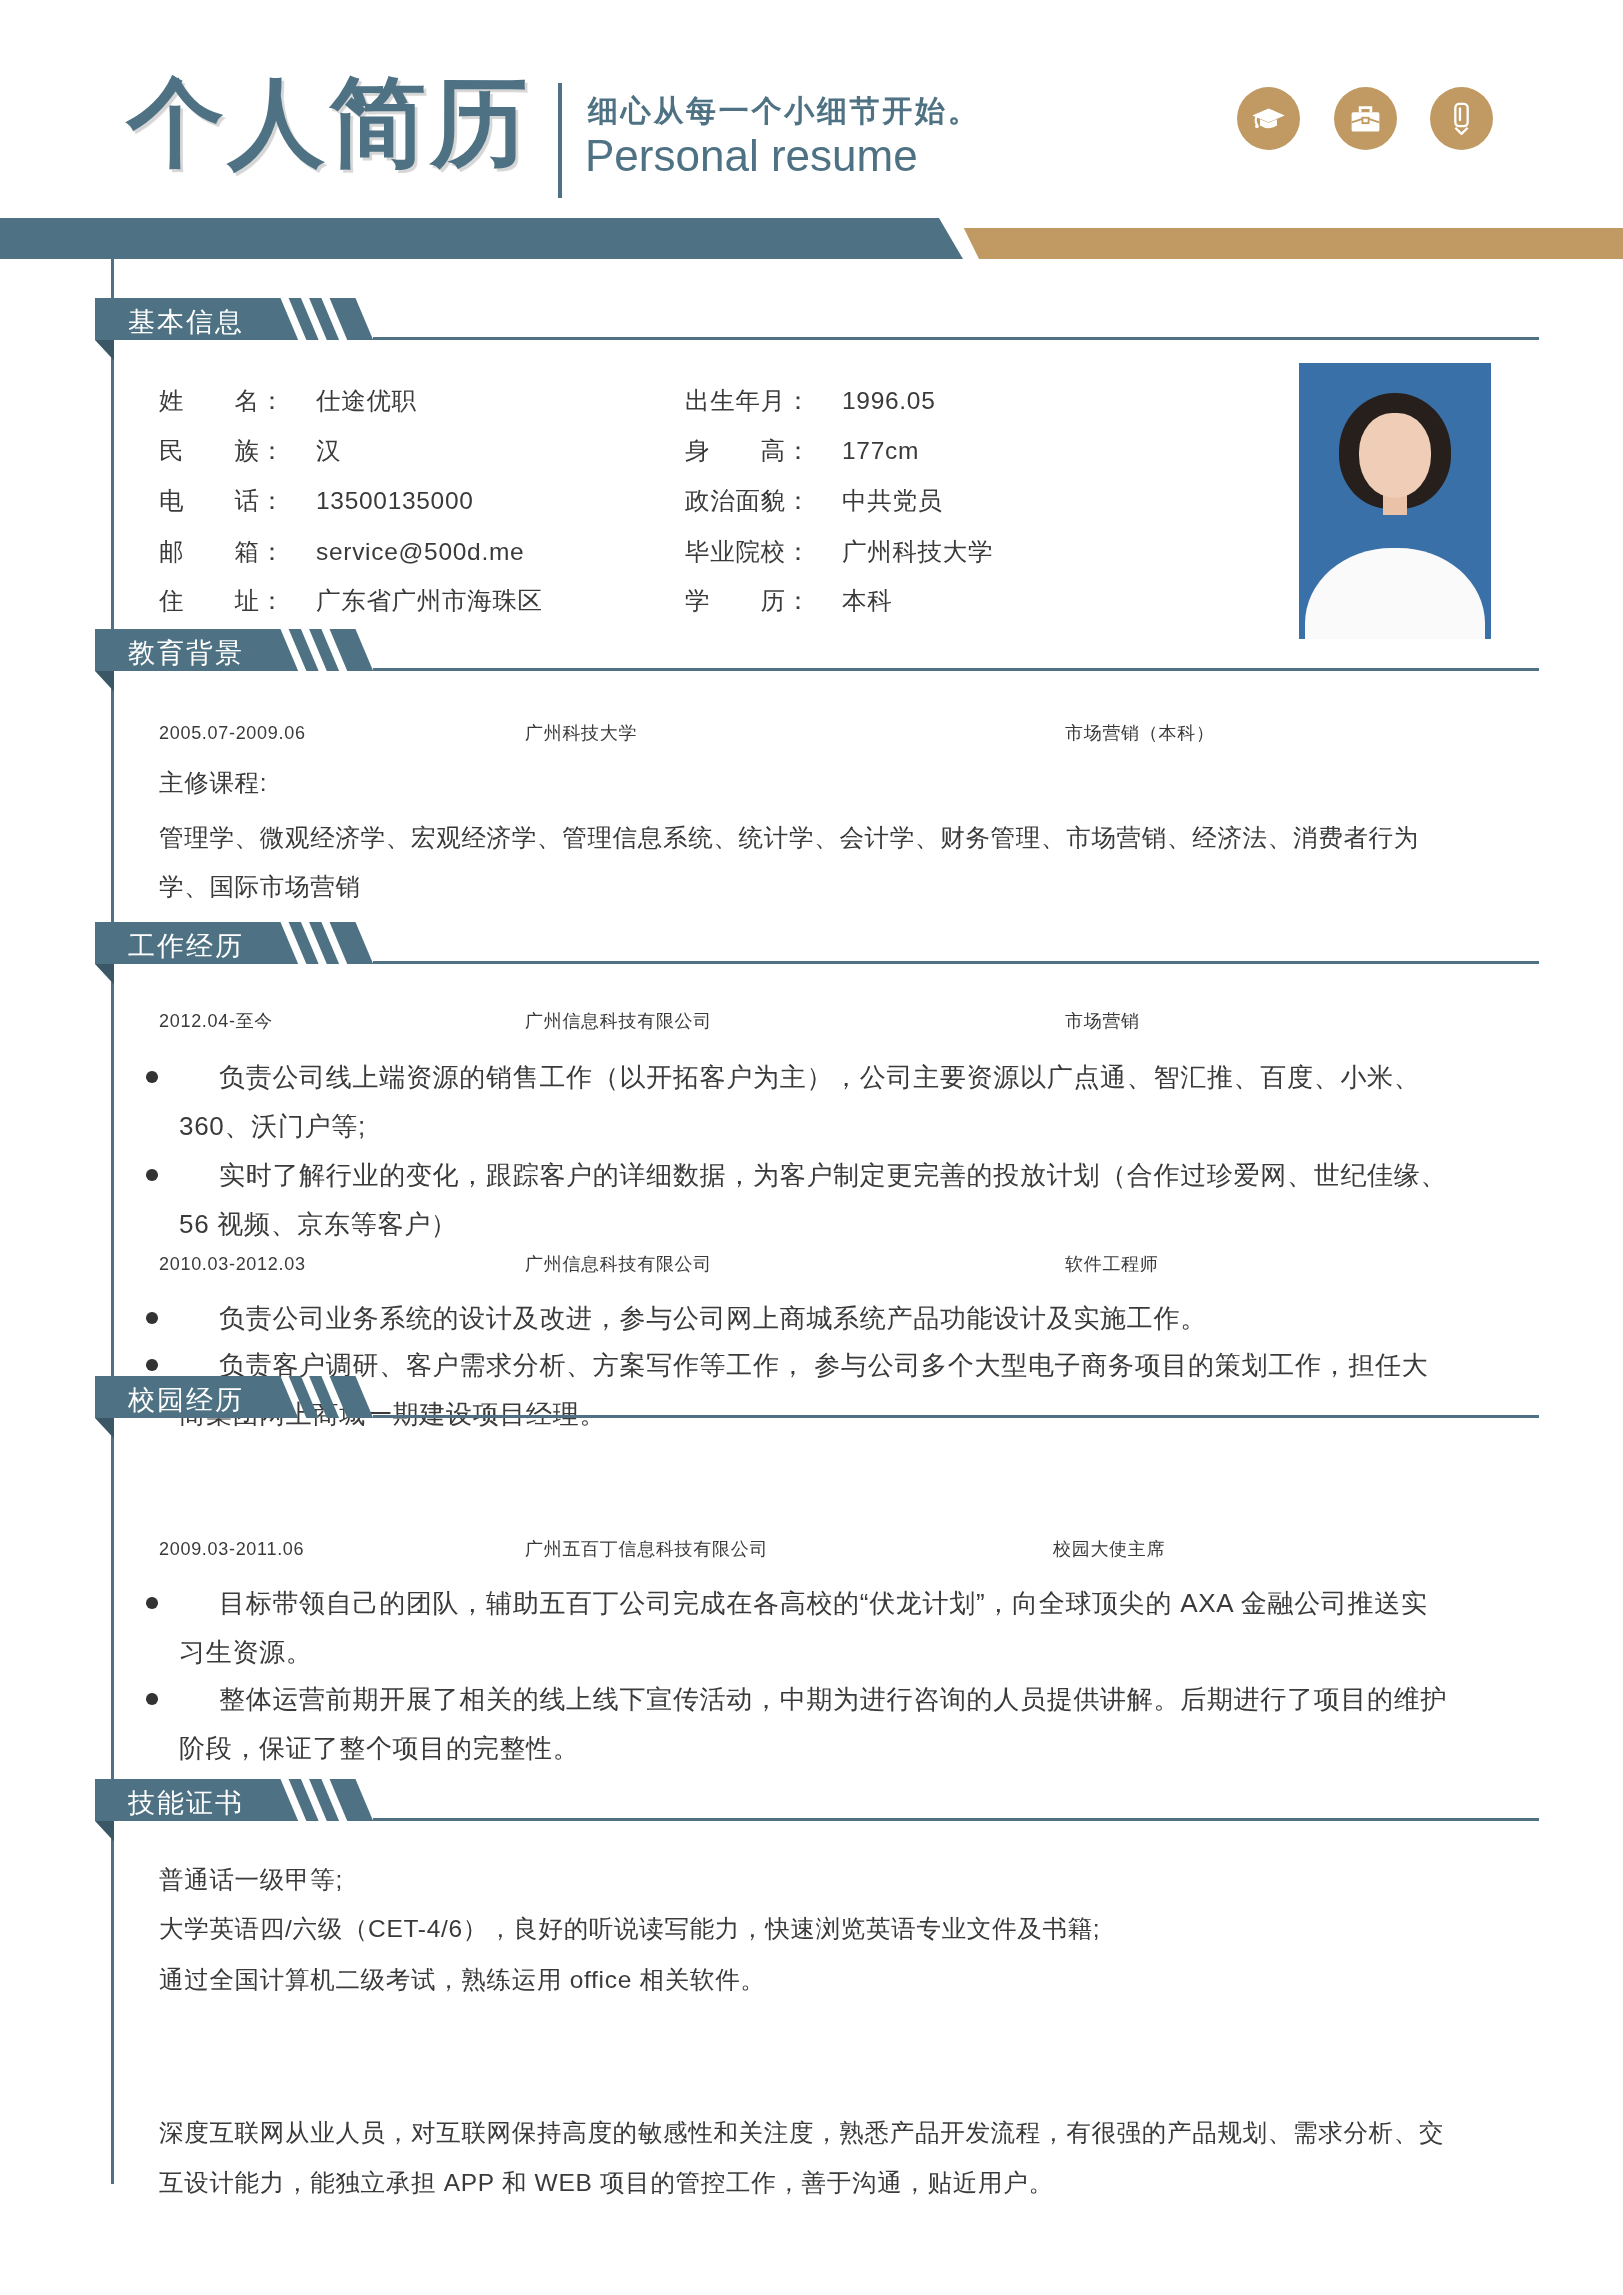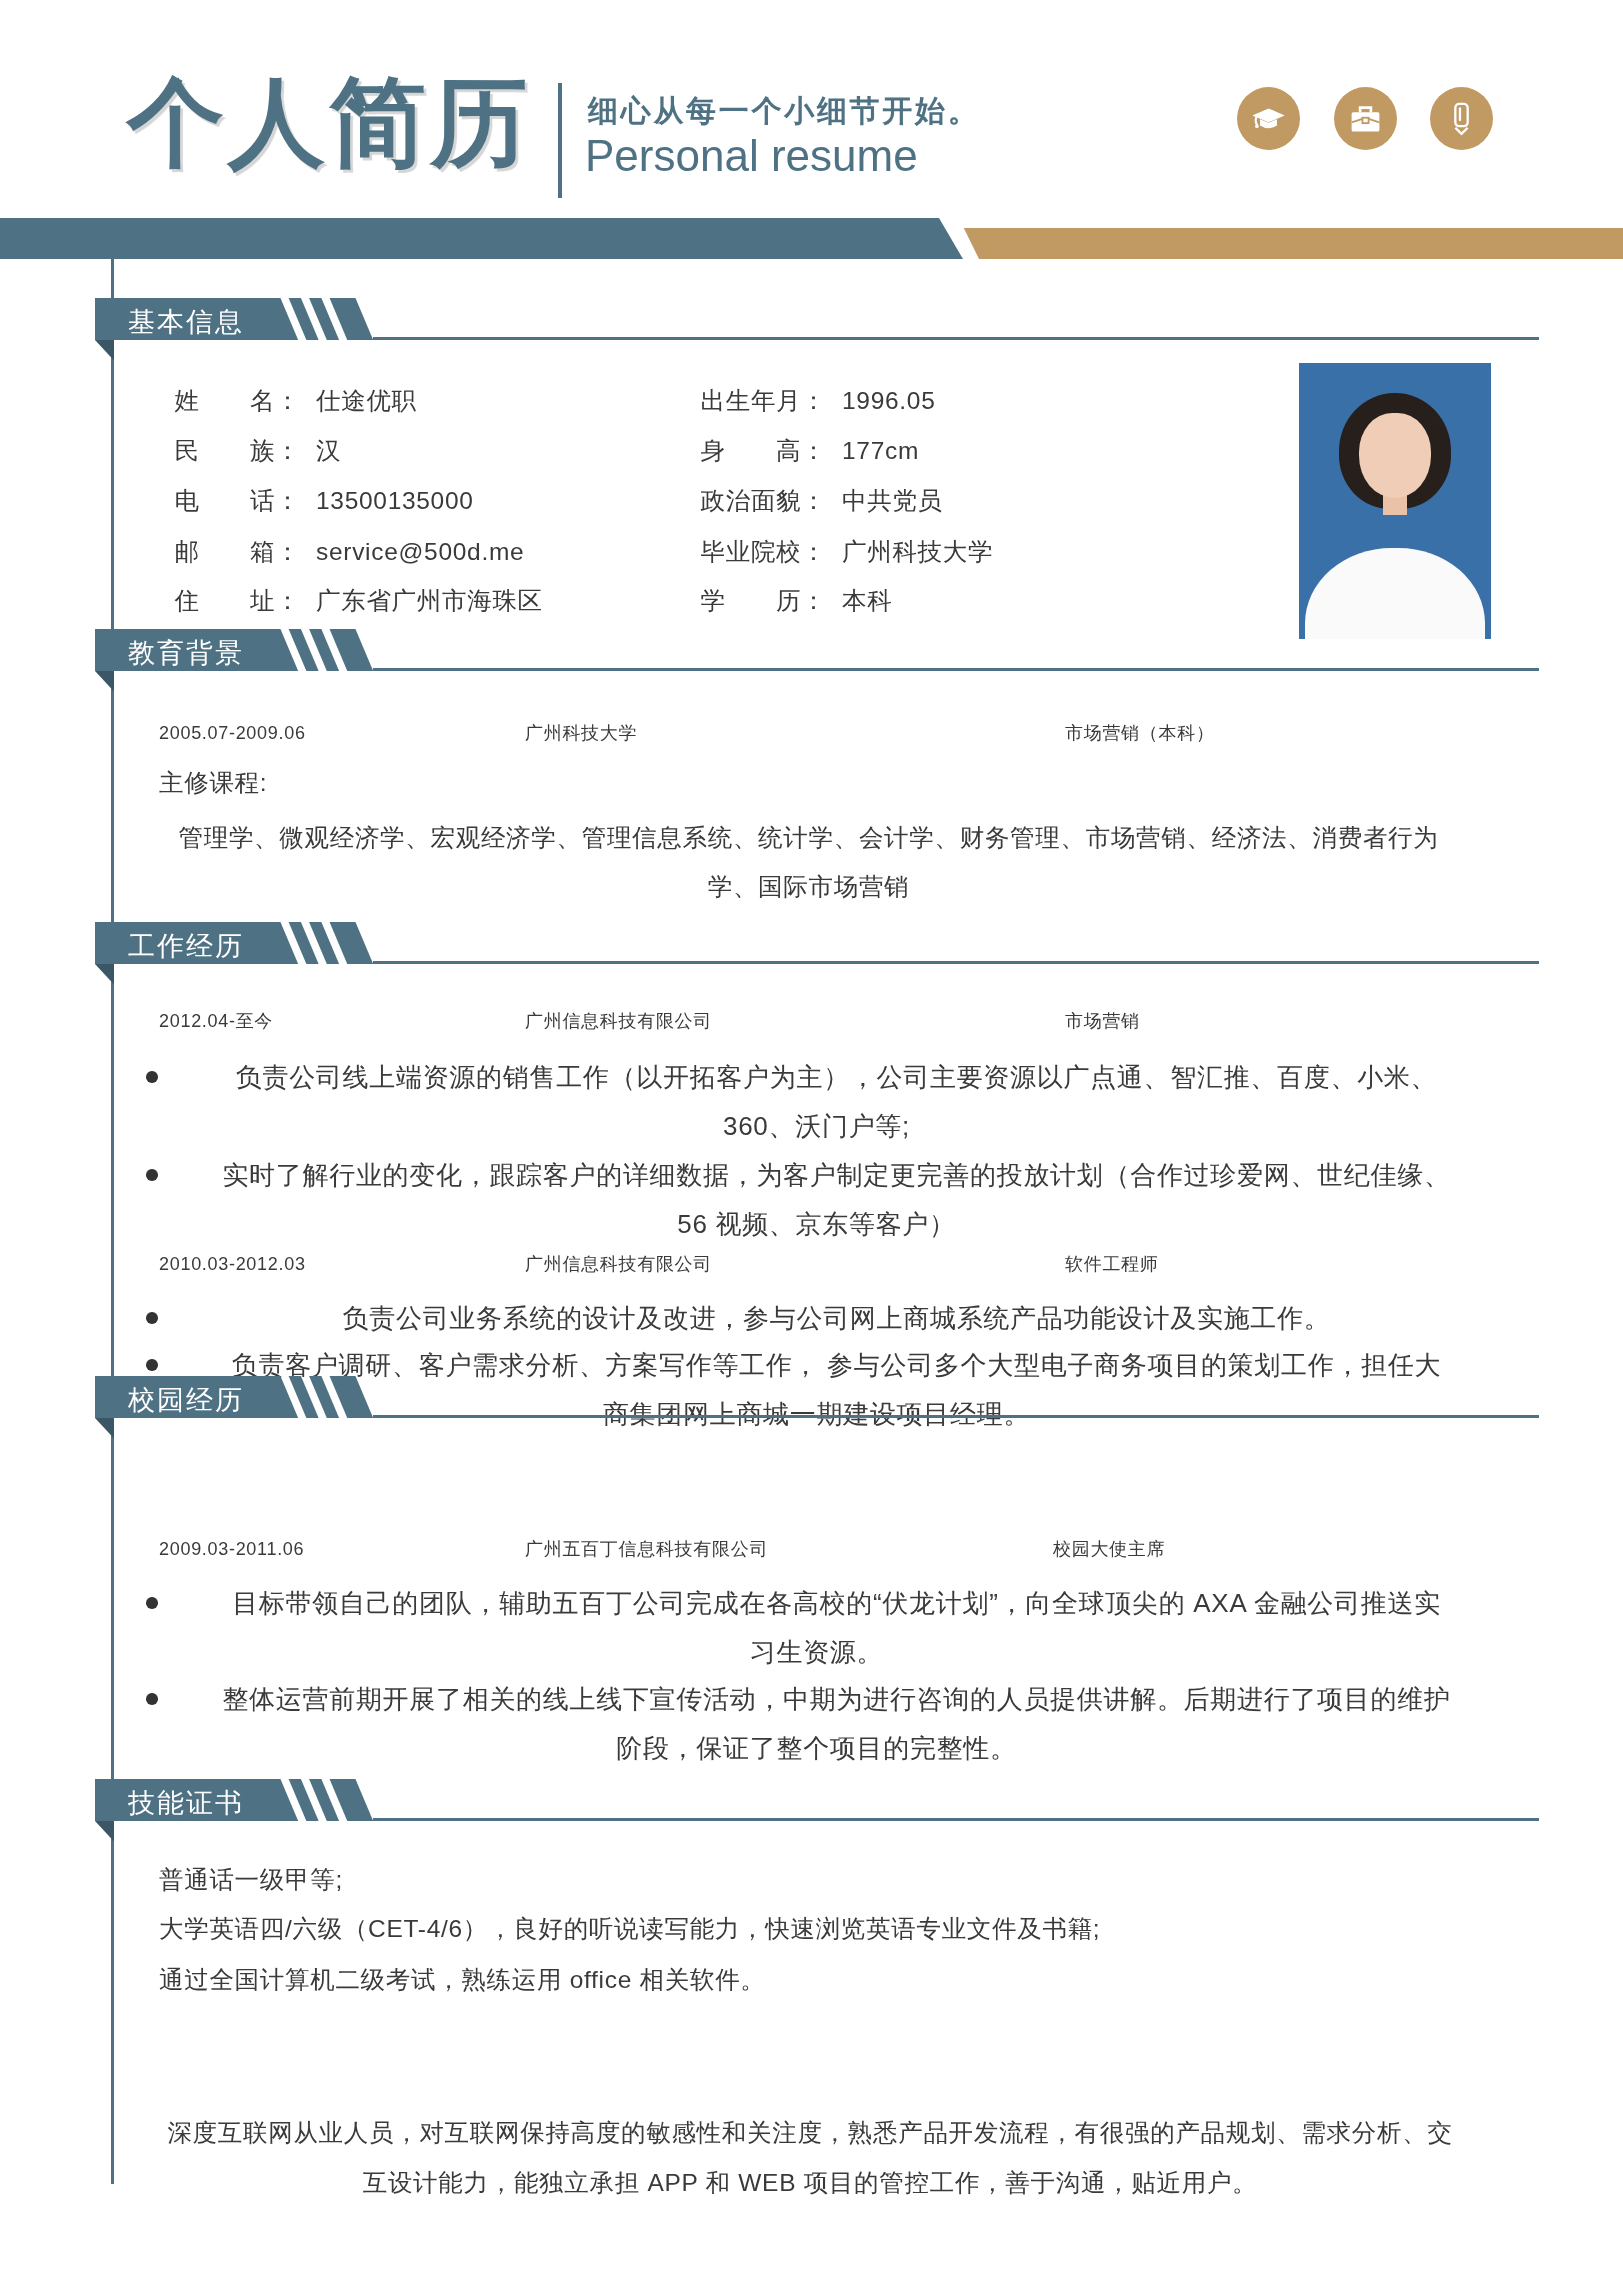--- a/index.html
+++ b/index.html
@@ -4,21 +4,21 @@
 <style>
   :root{
     --teal:#4e7283;
     --teal-dark:#3b5765;
     --gold:#c09a62;
     --ink:#3a3a3a;
   }
   html,body{margin:0;padding:0;background:#fff;}
   #page{
     position:relative;width:1623px;height:2295px;background:#fff;overflow:hidden;
-    font-family:"Liberation Sans","DejaVu Sans",sans-serif;color:var(--ink);text-align:center;
+    font-family:"Liberation Sans","DejaVu Sans",sans-serif;color:var(--ink);
   }
   
   .h-title{position:absolute;left:127px;top:65px;font-size:97px;font-weight:700;color:var(--teal);
     letter-spacing:4.1px;line-height:1.2;text-shadow:2.7px 2.7px 0.7px rgba(70,70,70,.22);white-space:nowrap;}
   .h-div{position:absolute;left:558px;top:83px;width:4.1px;height:115px;background:var(--teal);}
   .h-zh{position:absolute;left:588px;top:91px;font-size:30px;font-weight:600;color:var(--teal);
     letter-spacing:2.7px;white-space:nowrap;}
   .h-en{position:absolute;left:585px;top:131px;font-size:44px;color:var(--teal);white-space:nowrap;}
   .hicon{position:absolute;top:87px;width:63px;height:63px;border-radius:50%;background:var(--gold);
     display:flex;align-items:center;justify-content:center;}

